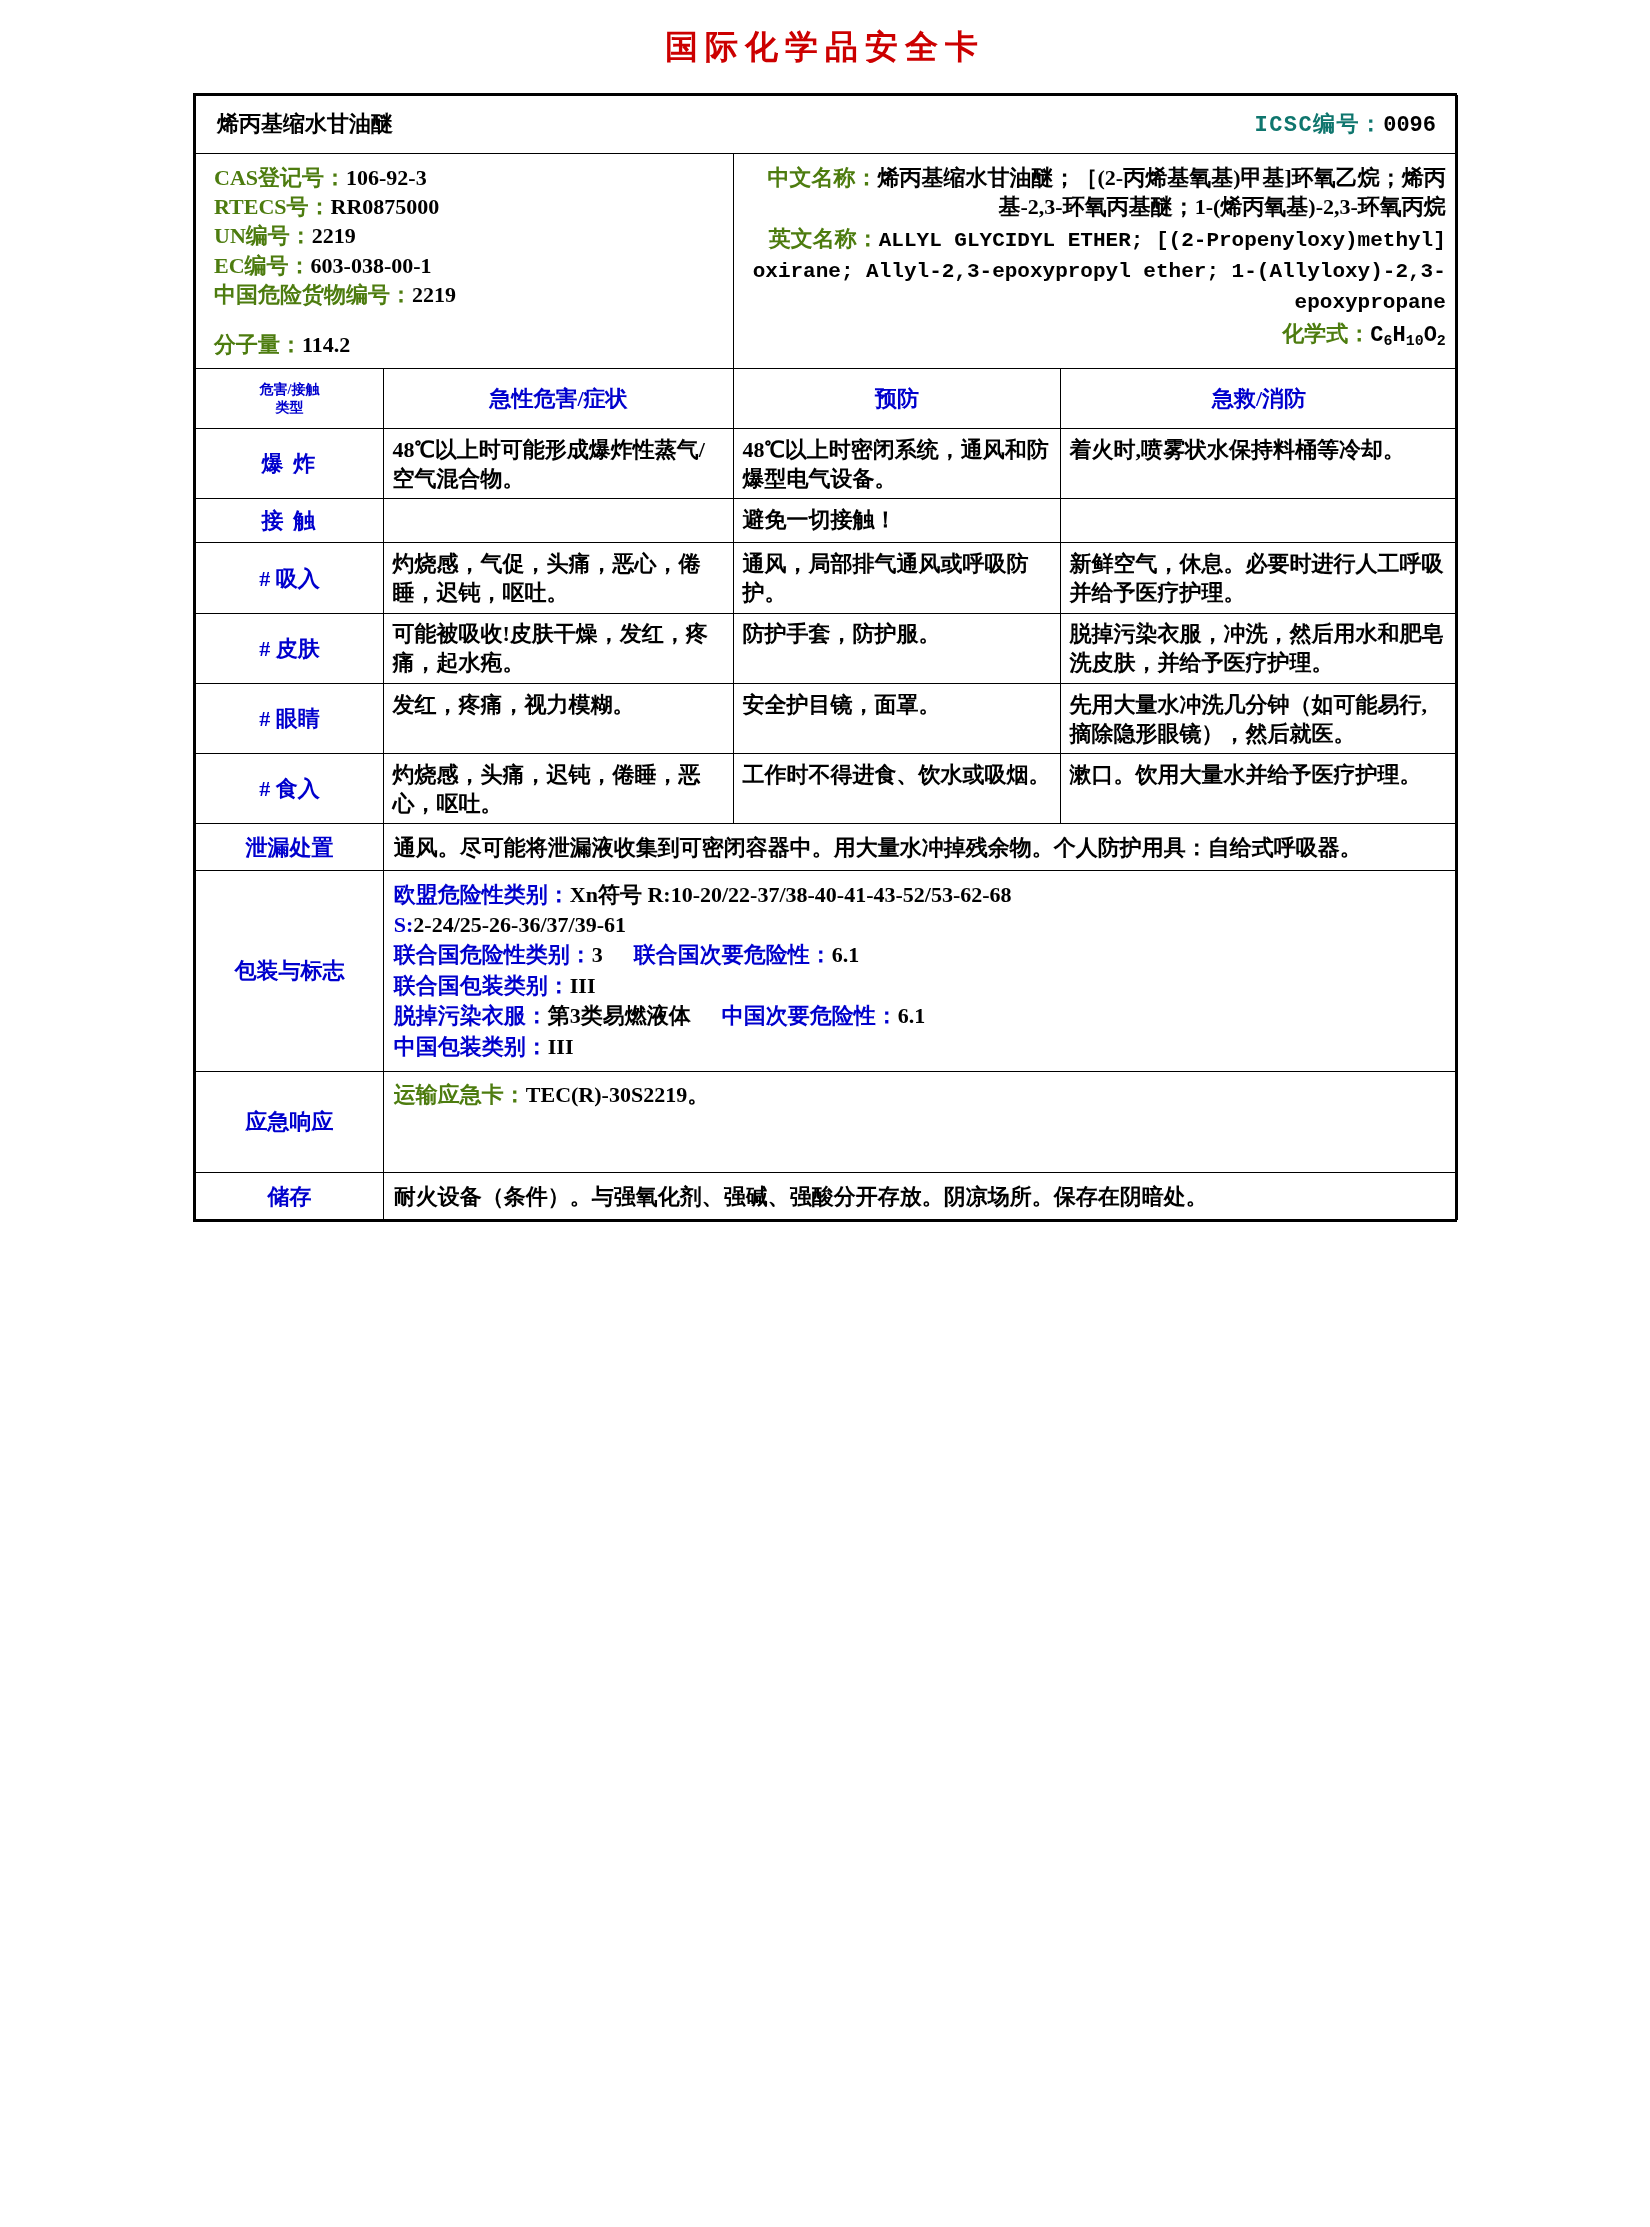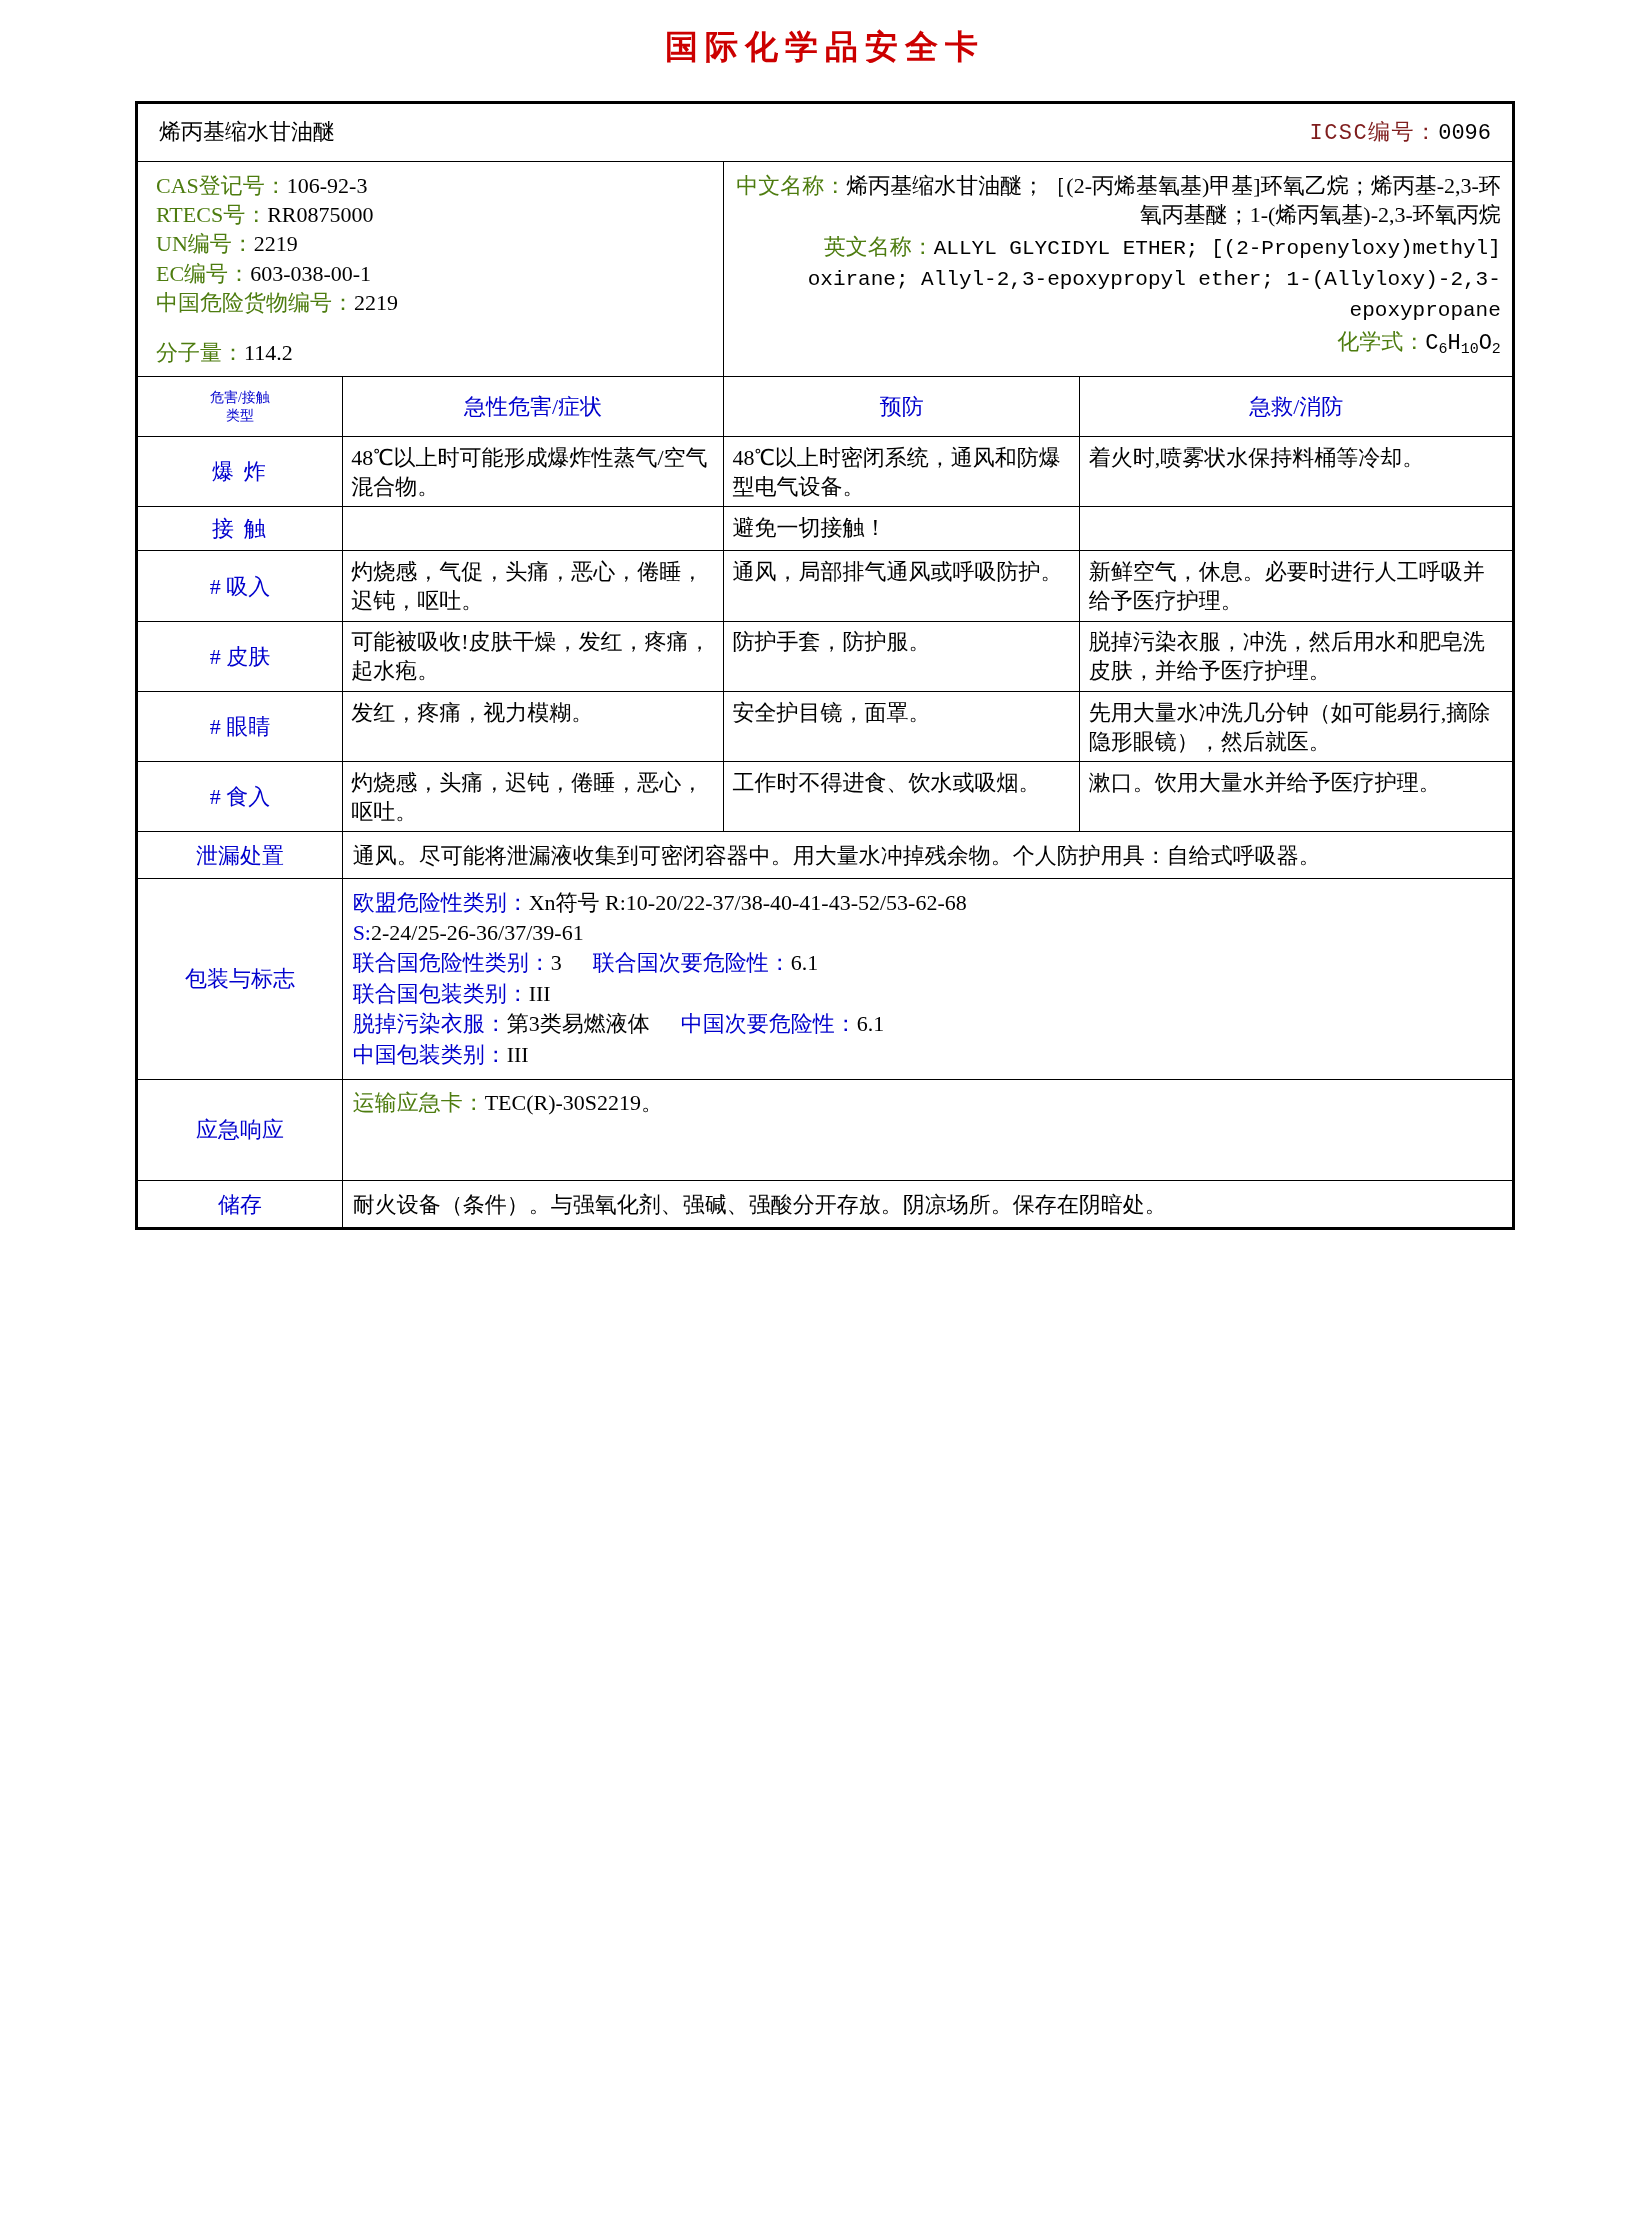--- a/index.html
+++ b/index.html
@@ -23,24 +23,25 @@
     text-align: center;
     color: #cc0000;
     font-family: "DejaVu Sans", sans-serif;
     font-weight: bold;
     font-size: 33px;
     letter-spacing: 7px;
     padding-top: 25px;
     padding-bottom: 15.4px;
   }
   .card {
-    margin: 16px auto;
-    width: 1380px;
+    margin: 8px auto;
+    width: 1264px;
     border: 2.8px solid #000000;
     box-sizing: border-box;
+    font-weight: bold;
   }
   table.card-table {
     border-collapse: collapse;
     width: 100%;
     table-layout: fixed;
   }
   table.card-table td {
     border: 1.4px solid #000000;
     vertical-align: top;
     padding: 5.6px 8.4px;
@@ -53,21 +54,21 @@
     padding: 12.6px 9.8px 12.6px 21px !important;
     border-right: none !important;
   }
   .hdr-icsc {
     text-align: right;
     padding: 12.6px 21px 12.6px 9.8px !important;
     border-left: none !important;
     font-size: 22px;
   }
   .hdr-icsc .lbl {
-    color: #7f1d1d;
+    color: #0f766e;
     font-family: "Liberation Mono", monospace;
     letter-spacing: 1.4px;
   }
   
   .idcell {
     padding: 9.8px 8.4px 9.8px 18px !important;
     font-size: 22px;
     line-height: 1.5;
   }
   .blue {

